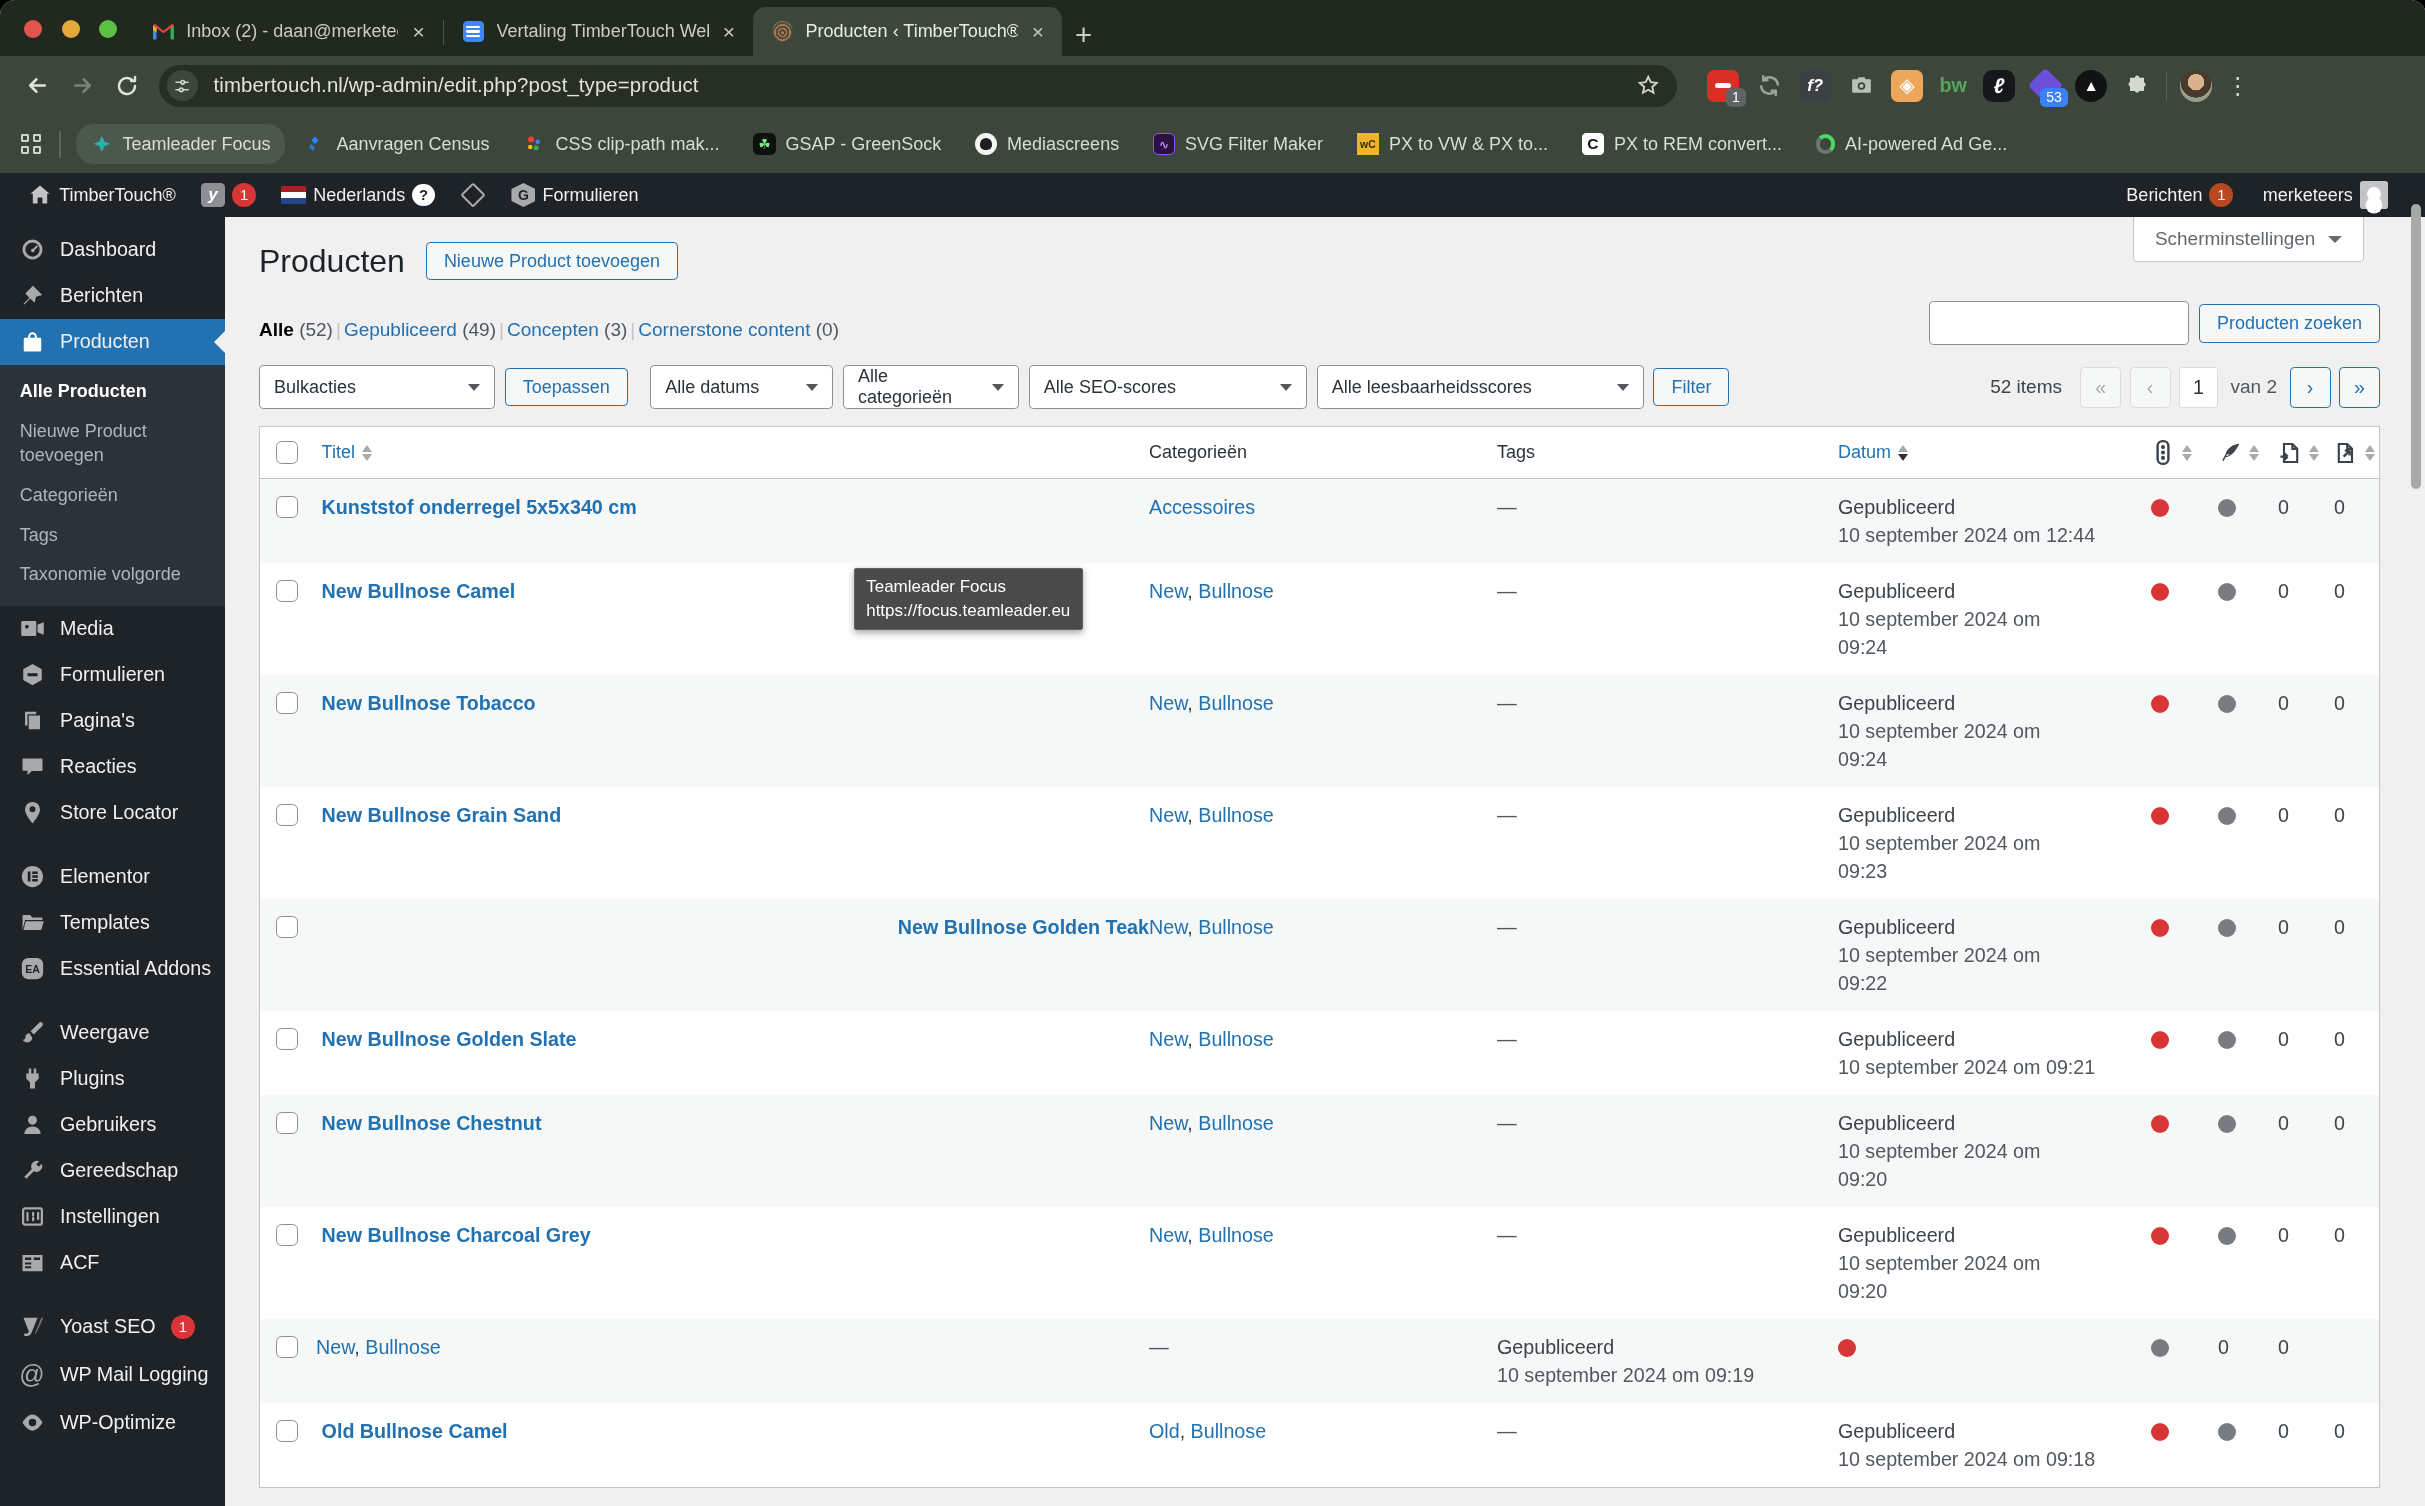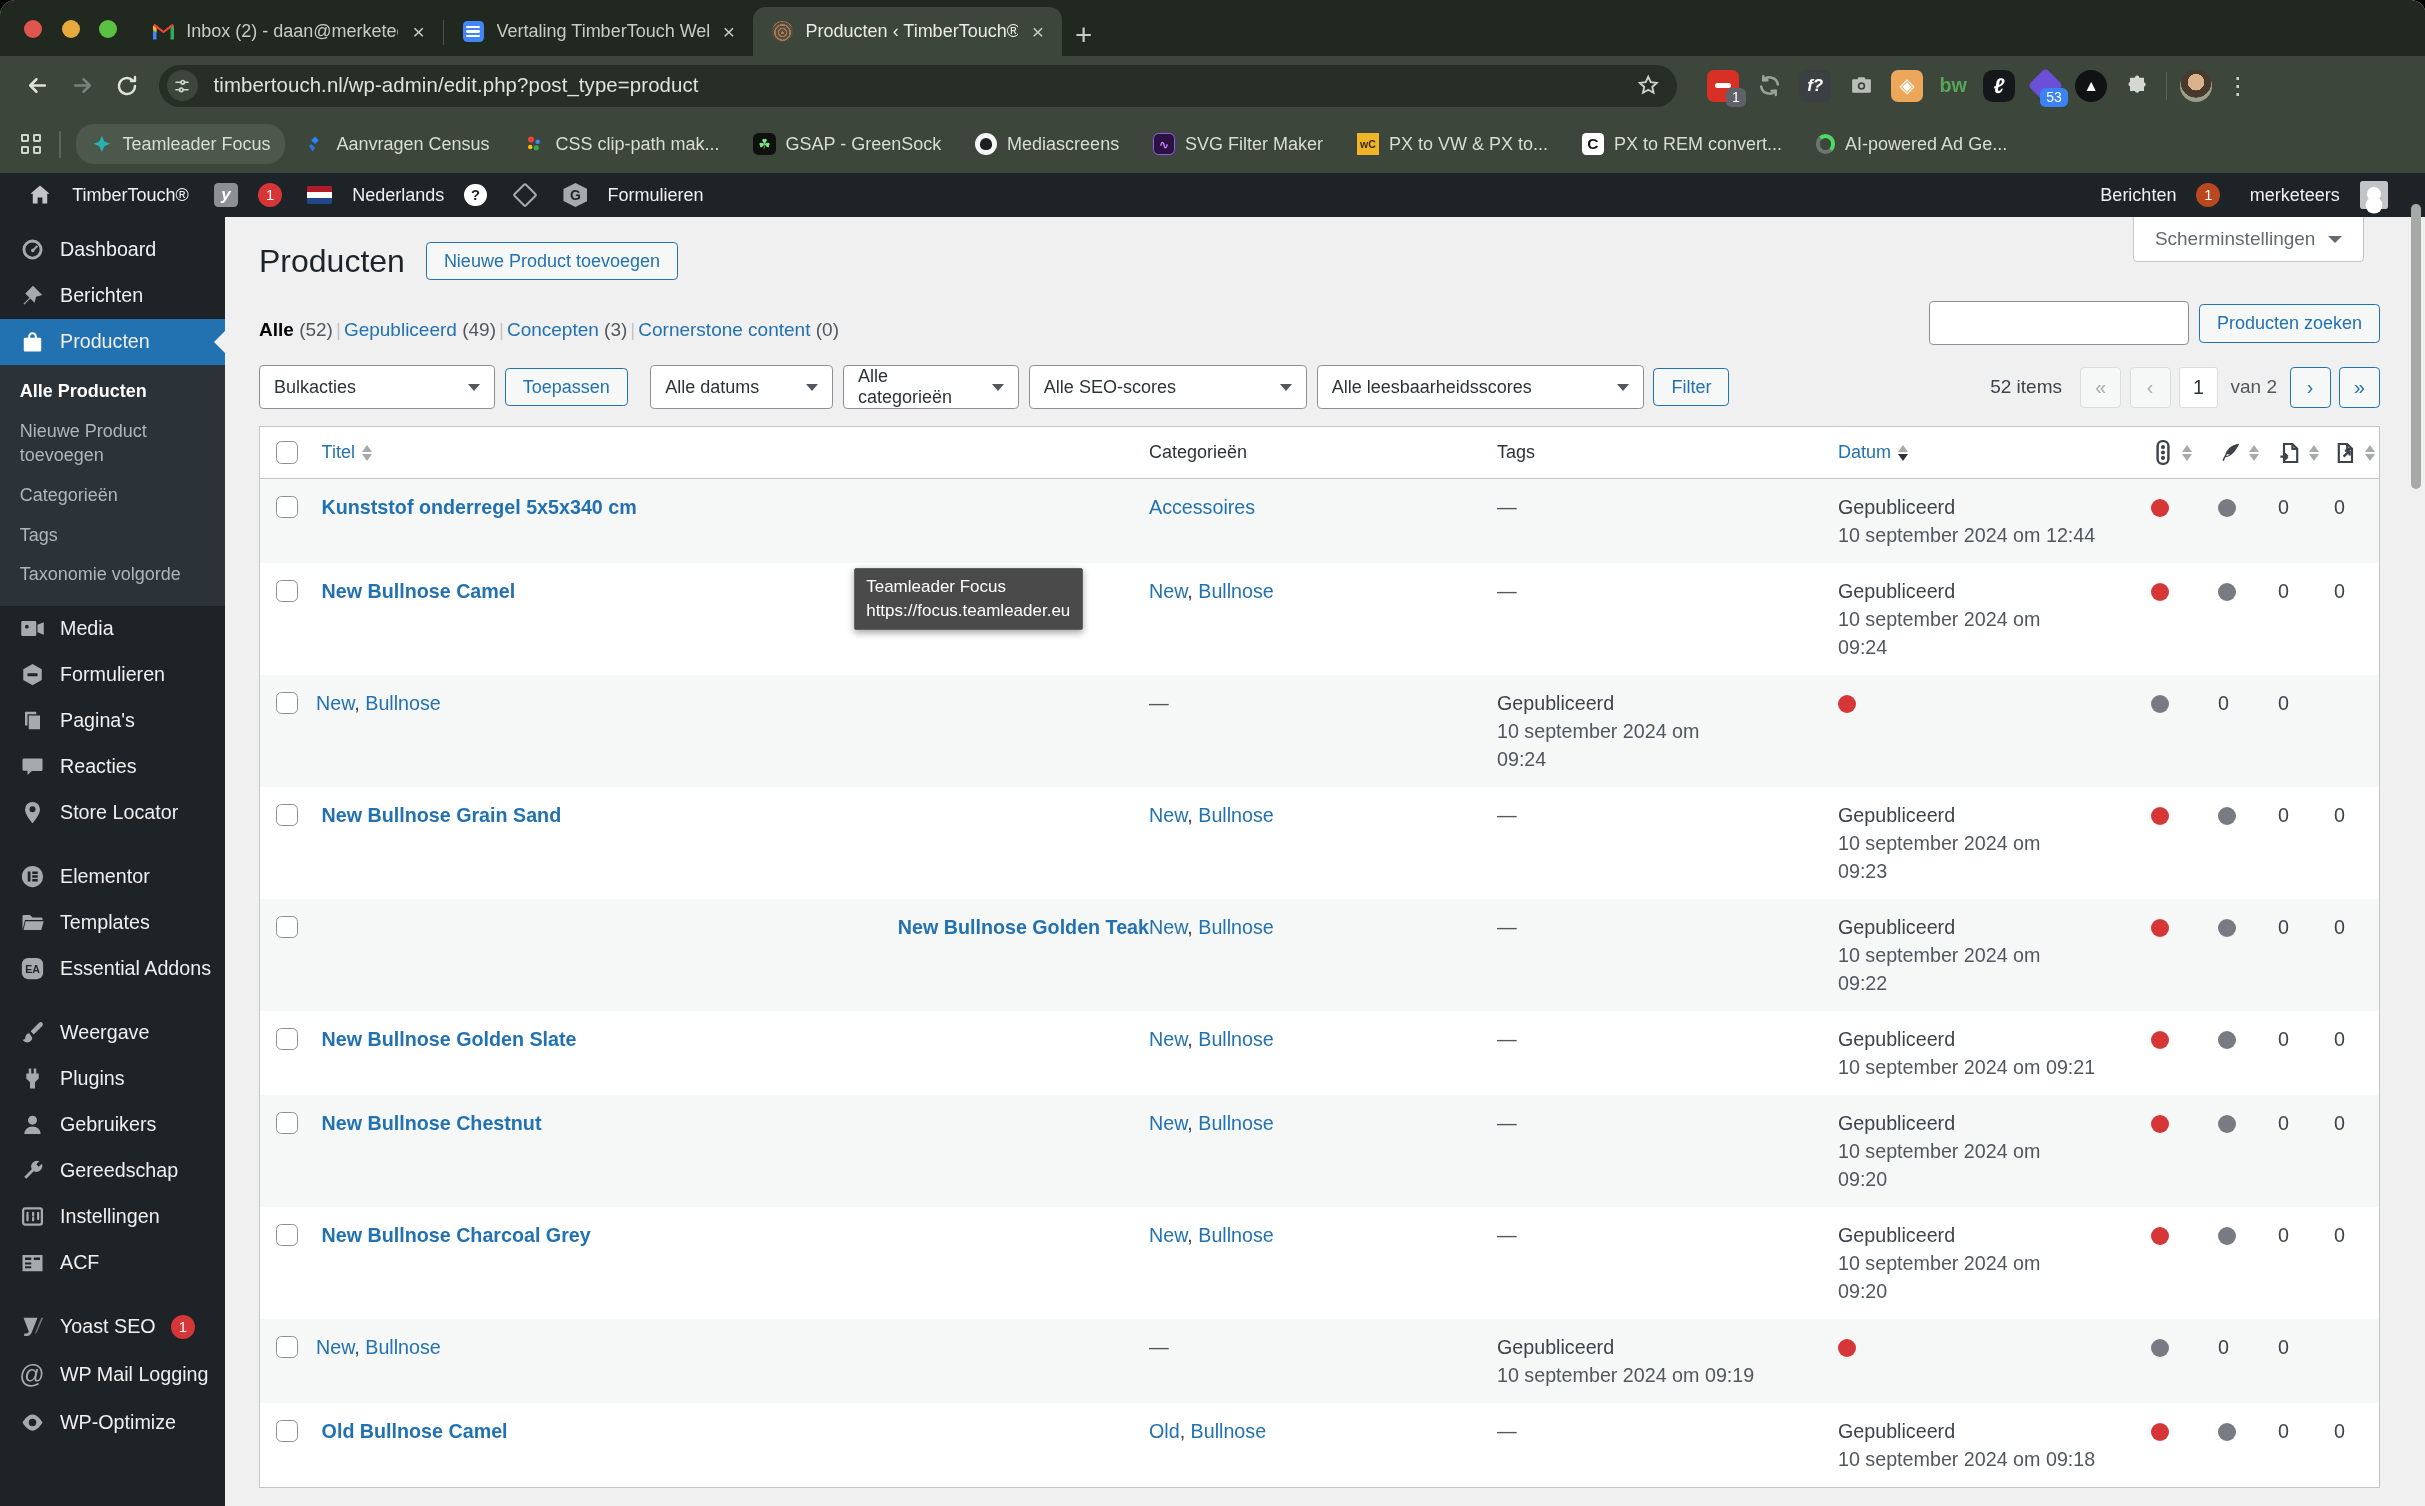--- a/index.html
+++ b/index.html
@@ -60,21 +60,21 @@
   .bmi-gsap { background:#0e100e; color:#7ee787; border-radius:5.6px;}
   .bmi-gh { background:#f5f6f5; border-radius:50%; }
   .bmi-gh i { width:12.6px; height:12.6px; background:#1b1f23; border-radius:50% 50% 40% 40%; display:block;}
   .bmi-svgf { background:#2a1140; border:1.4px solid #8b5cf6; border-radius:5.6px; color:#c084fc; font-size:12.6px;}
   .bmi-wcs { background:#f0b429; color:#3a2d00; border-radius:0; font-size:10.5px; }
   .bmi-c { background:#fff; color:#111; border-radius:4.2px; font-size:15.5px; }
   .bmi-ai { width:19.7px; height:19.7px; border-radius:50%; border:4.2px solid #6d7570; border-top-color:#4cd964; border-right-color:#4cd964; }
 
   
   .adminbar { height:44px; background:#1d2327; display:flex; align-items:center; color:#f0f0f1; font-size:18px; padding:0 27px 0 17px; gap:2.8px; flex-shrink:0;}
-  .ab-item { display:flex; align-items:center; gap:20px; padding:0 11.2px; height:100%; white-space:nowrap;}
+  .ab-item { display:flex; align-items:center; gap:7px; padding:0 11.2px; height:100%; white-space:nowrap;}
   .ab-icon { color:#a7aaad; display:grid; place-items:center; }
   .ab-badge { min-width:24px; height:24px; border-radius:12px; background:#b9471f; color:#fff; font-size:14.8px;
               display:grid; place-items:center; padding:0 4.2px;}
   .ab-badge.red { background:#d63638; }
   .yoast-sq { width:24px; height:24px; border-radius:4.2px; background:#8c8f94; color:#fff; font-weight:700; font-style:italic;
               display:grid; place-items:center; font-size:17px;}
   .flag { width:25px; height:17.6px; display:flex; flex-direction:column; border-radius:1.4px; overflow:hidden;}
   .flag i { flex:1; display:block; } .flag .r{background:#ae1c28;} .flag .w{background:#fff;} .flag .b{background:#21468b;}
   .qbadge { width:22.5px; height:22.5px; border-radius:50%; background:#fff; color:#1d2327; font-weight:700; font-size:14.8px; display:grid; place-items:center;}
   .diamond { width:18px; height:18px; border:2.1px solid #a7aaad; transform:rotate(45deg); border-radius:2.1px; margin:0 4.2px;}
@@ -725,20 +725,21 @@
                 <div class="dline">10 september 2024 om</div>
                 <div class="dline">09:24</div>
               </div>
               <div><span class="dot" style="background: rgb(214, 54, 56);"></span></div>
               <div><span class="dot" style="background: rgb(120, 124, 130);"></span></div>
               <div class="num">0</div>
               <div class="num">0</div>
             </div>
             <div class="tgrid row">
               <div><span class="cb"></span></div>
+              <div class="title" style="padding-left: 5.6px;"><a href="#">New Bullnose Tobacco</a></div>
               <div class="cats"><a href="#">New</a>, <a href="#">Bullnose</a></div>
               <div class="tags">—</div>
               <div>
                 <div class="status">Gepubliceerd</div>
                 <div class="dline">10 september 2024 om</div>
                 <div class="dline">09:24</div>
               </div>
               <div><span class="dot" style="background: rgb(214, 54, 56);"></span></div>
               <div><span class="dot" style="background: rgb(120, 124, 130);"></span></div>
               <div class="num">0</div>

